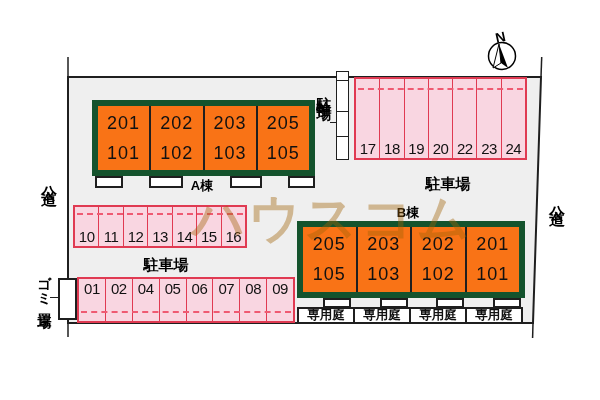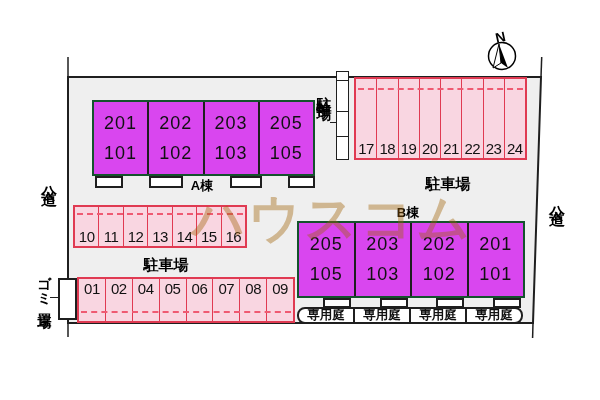--- a/index.html
+++ b/index.html
@@ -1,21 +1,21 @@
 <!DOCTYPE html>
 <html><head>
 <meta charset="utf-8">
 <style>
   html,body{margin:0;padding:0;background:#fff;}
   #canvas{position:relative;width:600px;height:400px;background:#ffffff;overflow:hidden;
           font-family:"Liberation Sans",sans-serif;color:#111;}
   #base-svg{position:absolute;left:0;top:0;z-index:1;}
 
   
-  .bld{position:absolute;display:flex;background:#d946ef;border:2px solid #14532d;
+  .bld{position:absolute;display:flex;background:#f97316;border:6px solid #14532d;
        box-sizing:border-box;z-index:10;}
   .unit{flex:1;border-right:2px solid #1f1f1f;display:flex;flex-direction:column;
         align-items:center;justify-content:center;gap:9px;font-size:18px;letter-spacing:1px;}
   .unit:last-child{border-right:none;}
 
   
   .step{position:absolute;background:#fff;border:2px solid #1f1f1f;box-sizing:border-box;z-index:10;}
 
   
   .garden-row{position:absolute;display:flex;background:#fff;border:2px solid #1f1f1f;
@@ -119,43 +119,40 @@
     </div>
     <div class="unit">
       <span>201</span>
       <span>101</span>
     </div>
   </div>
   <div class="step" style="left:323px;top:298px;width:28px;height:10px;"></div>
   <div class="step" style="left:380px;top:298px;width:28px;height:10px;"></div>
   <div class="step" style="left:436px;top:298px;width:28px;height:10px;"></div>
   <div class="step" style="left:493px;top:298px;width:28px;height:10px;"></div>
-  <div class="garden-row" style="left:297px;top:307px;width:226px;height:17px;border-radius:8px;">
+  <div class="garden-row" style="left:297px;top:307px;width:226px;height:17px;">
     <div class="garden-cell">専用庭</div>
     <div class="garden-cell">専用庭</div>
     <div class="garden-cell">専用庭</div>
     <div class="garden-cell">専用庭</div>
   </div>
 
   <div class="prow row-north" style="left:354px;top:77px;width:173px;height:83px;">
     <div class="dash"></div>
     <div class="stall">
         <span class="stall-num">17</span>
       </div>
     <div class="stall">
         <span class="stall-num">18</span>
       </div>
     <div class="stall">
         <span class="stall-num">19</span>
       </div>
     <div class="stall">
         <span class="stall-num">20</span>
-      </div>
-    <div class="stall">
-        <span class="stall-num">21</span>
       </div>
     <div class="stall">
         <span class="stall-num">22</span>
       </div>
     <div class="stall">
         <span class="stall-num">23</span>
       </div>
     <div class="stall">
         <span class="stall-num">24</span>
       </div>

